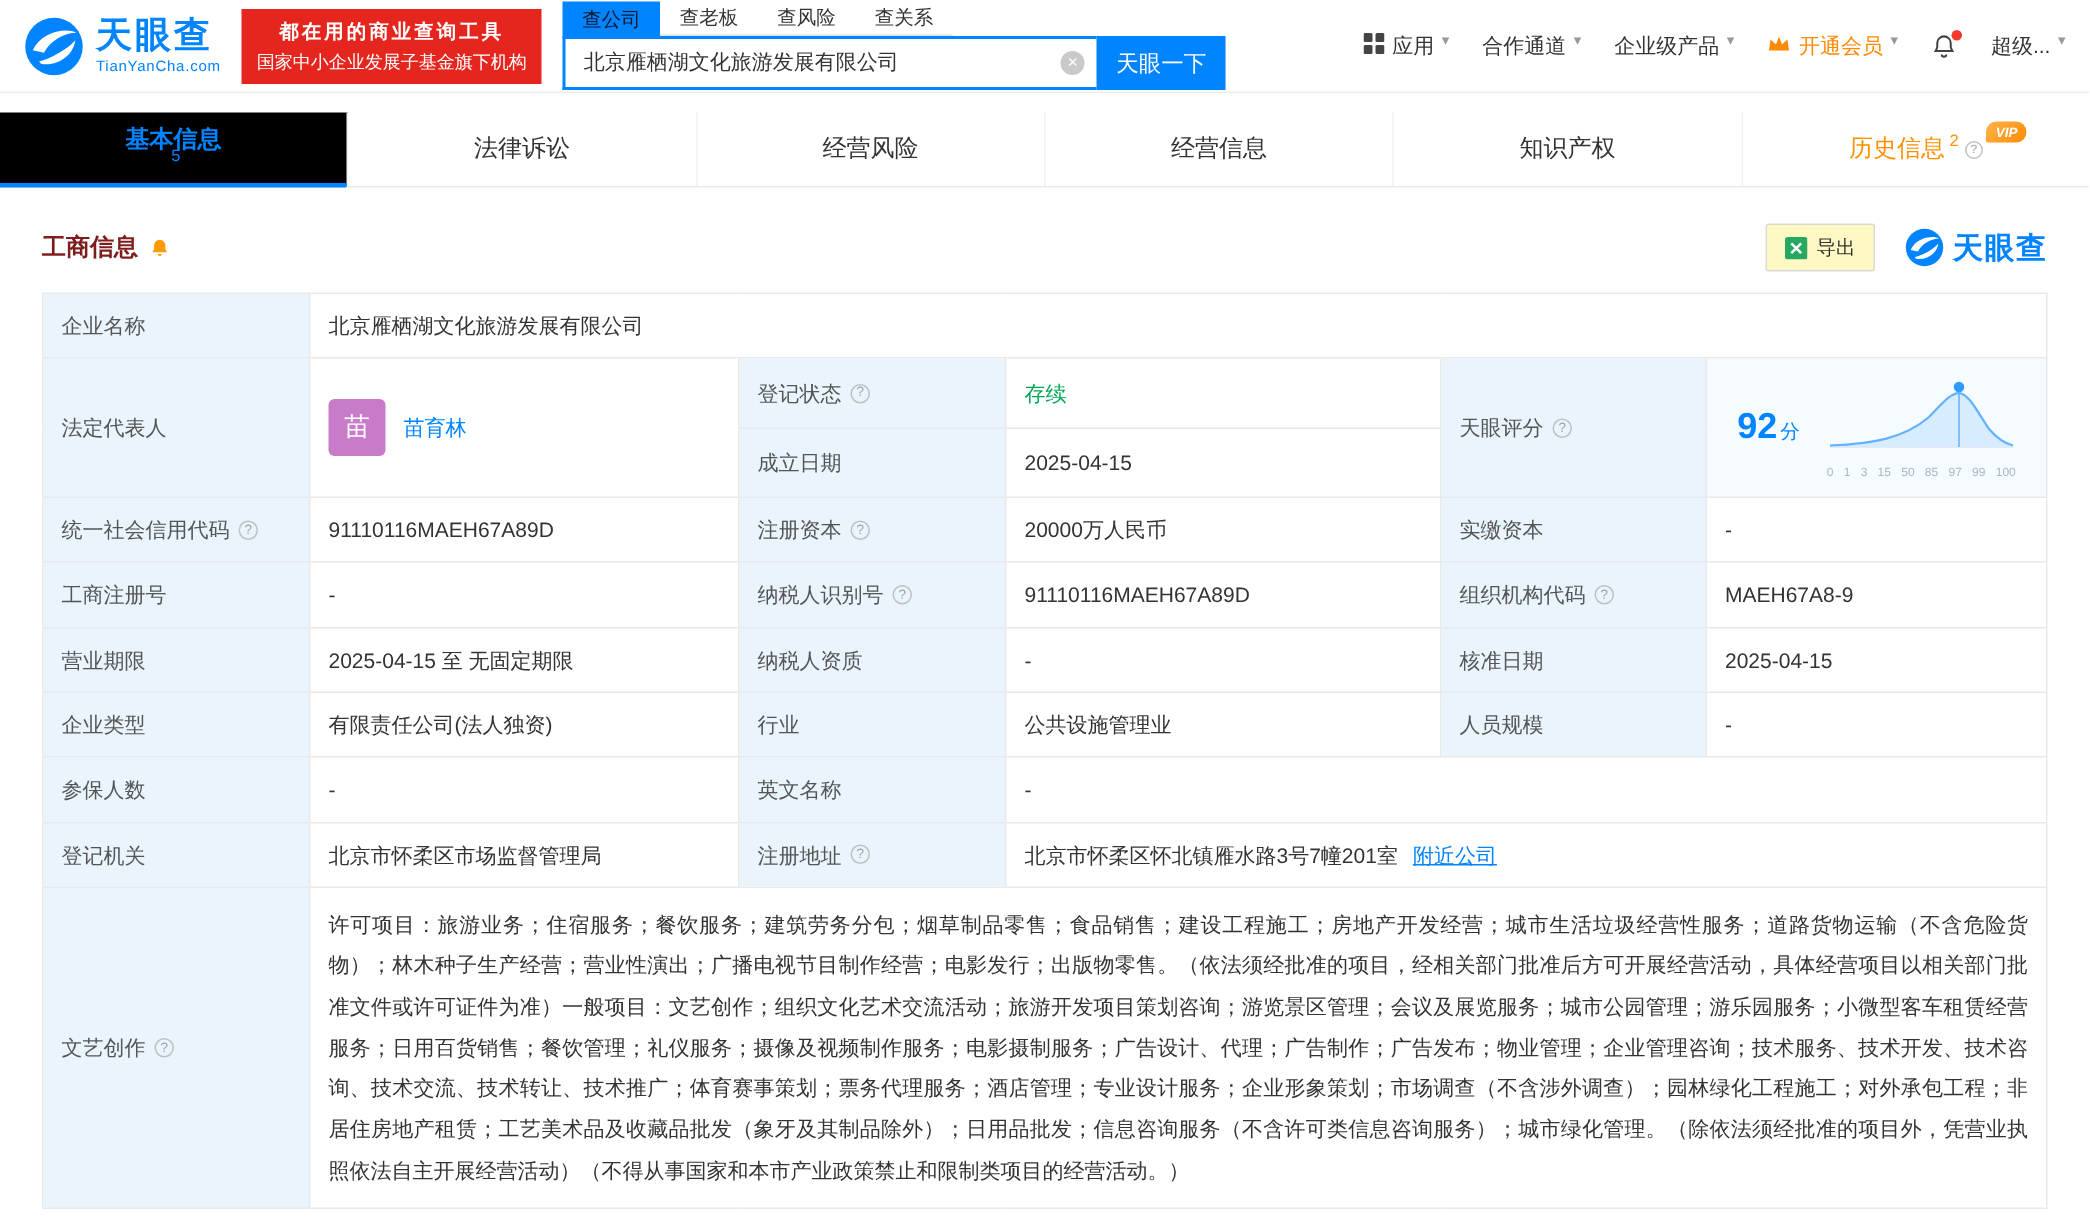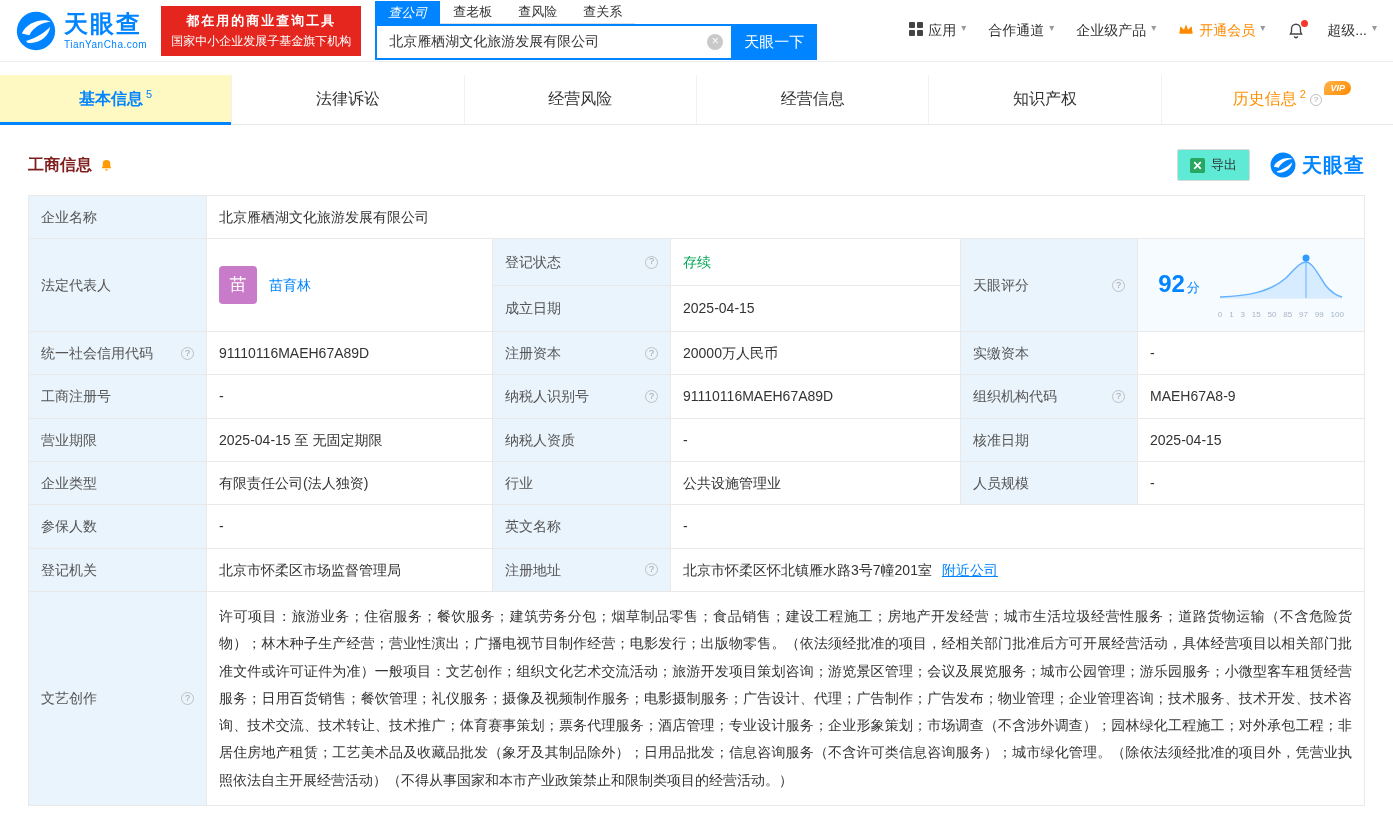--- a/index.html
+++ b/index.html
@@ -18,66 +18,66 @@
   .logo-name { font-size: 24px; font-weight: bold; color: #0084ff; line-height: 1; letter-spacing: 2px; }
   .logo-domain { font-size: 10px; color: #0084ff; margin-top: 3px; letter-spacing: .5px; }
 
   .badge { background: #e5261f; color: #fff; margin-left: 14px; padding: 6px 10px; text-align: center; flex: 0 0 auto; }
   .badge-l1 { font-size: 13px; font-weight: bold; letter-spacing: 2px; }
   .badge-l2 { font-size: 12px; margin-top: 3px; }
 
   .searchwrap { margin-left: 14px; width: 442px; flex: 0 0 auto; }
   .stabs { display: flex; height: 23px; }
   .stab { font-size: 13px; padding: 0 13px; display: flex; align-items: center; color: #333; cursor: pointer; border-bottom: 1px solid #e0e0e0; }
-  .stab.active { background: #0084ff; color: #ffffff; border-bottom: none; font-style: italic; }
+  .stab.active { background: #0084ff; color: #0f172a; border-bottom: none; }
   .sbox { display: flex; height: 36px; }
   .sfield { flex: 1; display: flex; align-items: center; border: 2px solid #0084ff; border-right: none; padding: 0 8px 0 10px; background: #fff; }
   .sinput { flex: 1; border: none; outline: none; font-size: 14px; color: #333; font-family: inherit; background: transparent; }
   .clear { width: 16px; height: 16px; border-radius: 50%; background: #c9c9c9; color: #fff; font-size: 12px; line-height: 15px; text-align: center; cursor: pointer; flex: 0 0 auto; }
   .sbtn { width: 86px; background: #0084ff; color: #fff; border: none; font-size: 15px; cursor: pointer; font-family: inherit; }
 
   .topnav { margin-left: auto; display: flex; align-items: center; gap: 22px; }
   .nav-item { display: flex; align-items: flex-start; gap: 5px; font-size: 14px; color: #333; cursor: pointer; white-space: nowrap; }
   .nav-item.orange { color: #ff8a00; }
   .chev { color: #999; font-size: 10px; }
   .bell-wrap { position: relative; display: flex; cursor: pointer; }
   .red-dot { position: absolute; top: -2px; right: -3px; width: 7px; height: 7px; background: #f5382c; border-radius: 50%; }
 
   
   .tabbar { display: flex; margin-top: 13px; border-bottom: 1px solid #e9e9e9; }
   .tab { flex: 1; height: 49px; display: flex; align-items: center; justify-content: center; font-size: 16px; color: #333; cursor: pointer; position: relative; border-right: 1px solid #f1f1f1; }
   .tab:last-child { border-right: none; }
-  .tab.active { color: #0084ff; font-weight: bold; background: #fef9c3; }
+  .tab.active { color: #0084ff; font-weight: bold; background: #000000; flex-direction: column; }
   .tab.active::after { content: ""; position: absolute; left: 0; right: 0; bottom: -1px; height: 3px; background: #0084ff; }
   .tab.orange-tab { color: #ff9000; }
   .cnt { font-size: 11px; margin-left: 3px; position: relative; top: -6px; font-weight: normal; }
   .cnt.blue { color: #0084ff; }
   .cnt.orange-c { color: #ff9000; }
   .viptag { position: absolute; top: 6px; right: 42px; background: linear-gradient(135deg, #ffb44d, #ff8a00); color: #fff; font-size: 9px; font-style: italic; font-weight: bold; padding: 1px 6px; border-radius: 7px 7px 7px 1px; line-height: 12px; }
 
   .help { display: inline-flex; width: 13px; height: 13px; border: 1px solid #c0c0c0; border-radius: 50%; color: #a0a0a0; font-size: 9px; align-items: center; justify-content: center; margin-left: 6px; cursor: pointer; flex: 0 0 auto; vertical-align: 1px; }
   .tab .help { width: 12px; height: 12px; font-size: 8px; margin-left: 4px; }
 
   
   .section-head { display: flex; align-items: center; margin: 24px 28px 14px; }
   .sec-title { font-size: 16px; font-weight: bold; color: #7f1d1d; }
   .sec-bell { margin-left: 7px; display: flex; }
   .sec-right { margin-left: auto; display: flex; align-items: center; gap: 20px; }
-  .export-btn { display: flex; align-items: center; gap: 6px; border: 1px solid #d9d9d9; border-radius: 2px; background: #5eead4; padding: 6px 12px; font-size: 13px; color: #333; cursor: pointer; font-family: inherit; }
+  .export-btn { display: flex; align-items: center; gap: 6px; border: 1px solid #d9d9d9; border-radius: 2px; background: #fef9c3; padding: 6px 12px; font-size: 13px; color: #333; cursor: pointer; font-family: inherit; }
   .brand { display: flex; align-items: center; gap: 6px; }
   .brand .logo-icon { width: 26px; height: 26px; }
   .brand-name { font-size: 20px; font-weight: bold; color: #0084ff; letter-spacing: 1px; }
 
   
   .info-table { width: 1337px; margin: 0 28px 30px; border-collapse: collapse; font-size: 14px; table-layout: fixed; }
   .info-table td { border: 1px solid #e9e9e9; padding: 11px 12px; vertical-align: middle; line-height: 1.45; word-break: break-all; }
   td.lbl { background: #e9f4fd; color: #555; }
   td.val { background: #fff; color: #333; }
   td.score-val { background: #f5fbff; }
-  .lbl-inner { display: flex; align-items: center; justify-content: space-between; }
+  .lbl-inner { display: flex; align-items: center; }
 
   .rep { display: flex; align-items: center; }
   .avatar { width: 38px; height: 38px; border-radius: 4px; background: #c77bc8; color: #fff; font-size: 17px; display: flex; align-items: center; justify-content: center; flex: 0 0 auto; }
   .rep-name { color: #0084ff; margin-left: 12px; text-decoration: none; cursor: pointer; }
 
   .green { color: #00a854; }
   .link { color: #0084ff; text-decoration: none; cursor: pointer; }
   .nearby { margin-left: 10px; text-decoration: underline; white-space: nowrap; }
 
   .score-box { display: flex; align-items: center; justify-content: center; gap: 18px; cursor: pointer; }

